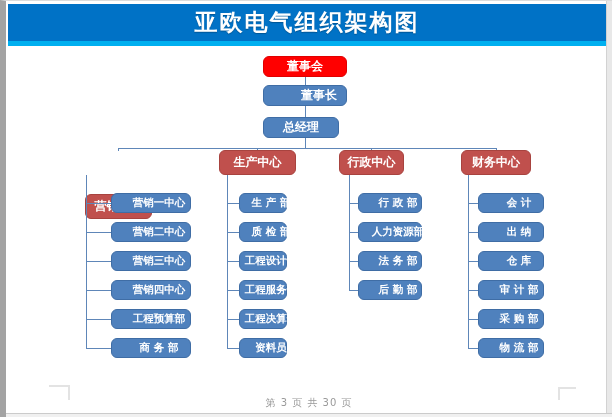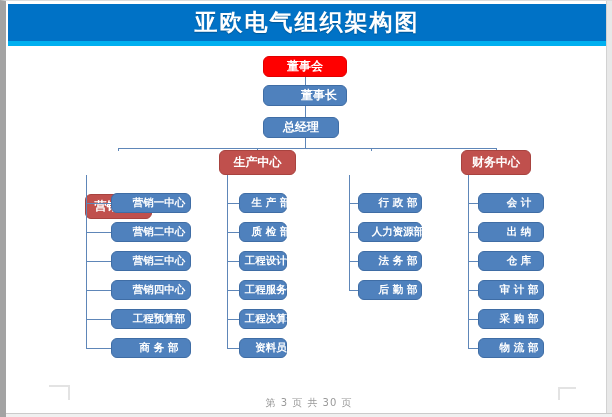--- a/index.html
+++ b/index.html
@@ -92,20 +92,21 @@
   <div class="vseg v3"></div>
 
   <div class="hseg h-top"></div>
   <div class="vseg stub-c1"></div>
   <div class="vseg stub-c2"></div>
   <div class="vseg stub-c3"></div>
   <div class="vseg stub-c4"></div>
 
   <div class="node center box-center1">营销中心</div>
   <div class="node center box-center2">生产中心</div>
+  <div class="node center box-center3">行政中心</div>
   <div class="node center box-center4">财务中心</div>
 
   <div class="vseg hang1"></div>
   <div class="vseg hang2"></div>
   <div class="vseg hang3"></div>
   <div class="vseg hang4"></div>
 
   <div class="hseg s1 t0"></div>
   <div class="node blue child k1 r0">营销一中心</div>
   <div class="hseg s1 t1"></div>

